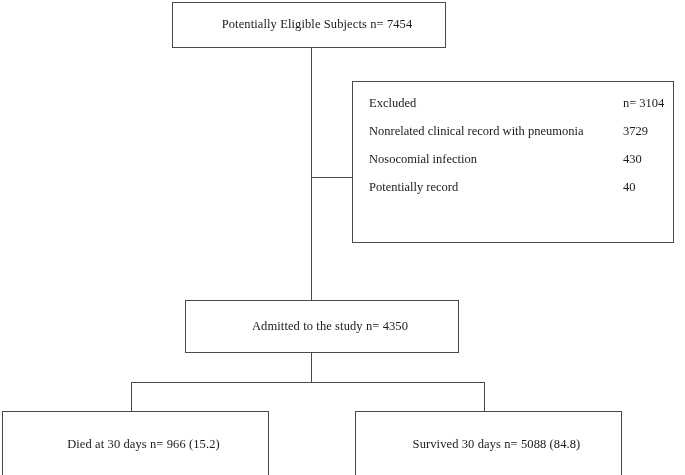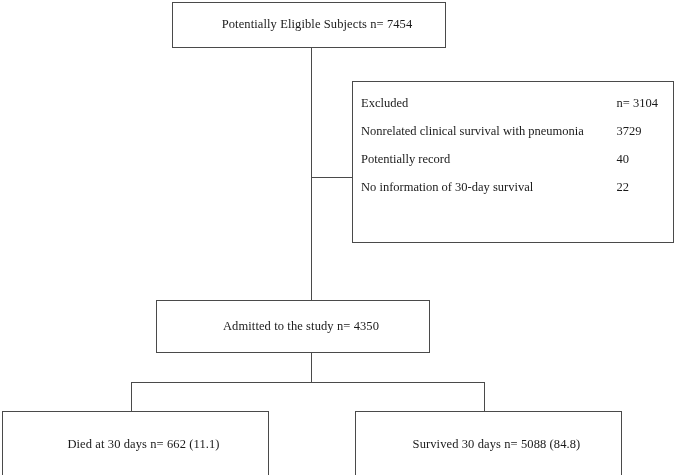--- a/index.html
+++ b/index.html
@@ -48,20 +48,21 @@
     height: 1px;
     background: #4a4a4a;
   }
   
   #excluded-box {
     padding: 7px 9px 7px 8px;
   }
   .excl-table {
     width: 100%;
     border-collapse: collapse;
+    margin-left: 8px;
   }
   .excl-table td {
     font-size: 12.5px;
     line-height: 1.2;
     padding: 6.5px 0;
     vertical-align: baseline;
     white-space: nowrap;
   }
   .excl-label {
     text-align: left;
@@ -85,45 +86,45 @@
   <div class="hline" style="left:311px; top:177px; width:41px;"></div>
 
   <div class="box" id="excluded-box" style="left:352px; top:81px; width:322px; height:162px;">
     <table class="excl-table">
       <tbody>
         <tr>
           <td class="excl-label">Excluded</td>
           <td class="excl-value">n= 3104</td>
         </tr>
         <tr>
-          <td class="excl-label">Nonrelated clinical survival with pneumonia</td>
+          <td class="excl-label">Nonrelated clinical record with pneumonia</td>
           <td class="excl-value">3729</td>
+        </tr>
+        <tr>
+          <td class="excl-label">Nosocomial infection</td>
+          <td class="excl-value">430</td>
         </tr>
         <tr>
           <td class="excl-label">Potentially record</td>
           <td class="excl-value">40</td>
         </tr>
-        <tr>
-          <td class="excl-label">No information of 30-day survival</td>
-          <td class="excl-value">22</td>
-        </tr>
       </tbody>
     </table>
   </div>
 
-  <div class="box box-centered" id="admitted-box" style="left:156px; top:300px; width:274px; height:53px;font-family:Liberation Serif, serif;">
+  <div class="box box-centered" id="admitted-box" style="left:185px; top:300px; width:274px; height:53px;font-family:Liberation Serif, serif;">
     <span class="box-label">Admitted to the study n= 4350</span>
   </div>
 
   <div class="vline" style="left:311px; top:353px; height:29px;"></div>
   <div class="hline" style="left:131px; top:382px; width:354px;"></div>
   <div class="vline" style="left:131px; top:382px; height:29px;"></div>
   <div class="vline" style="left:484px; top:382px; height:29px;"></div>
 
   <div class="box box-centered" id="died-box" style="left:2px; top:411px; width:267px; height:68px;">
-    <span class="box-label">Died at 30 days n= 662 (11.1)</span>
+    <span class="box-label">Died at 30 days n= 966 (15.2)</span>
   </div>
 
   <div class="box box-centered" id="survived-box" style="left:355px; top:411px; width:267px; height:68px;">
     <span class="box-label">Survived 30 days n= 5088 (84.8)</span>
   </div>
 
 </div>
 
 </body></html>

